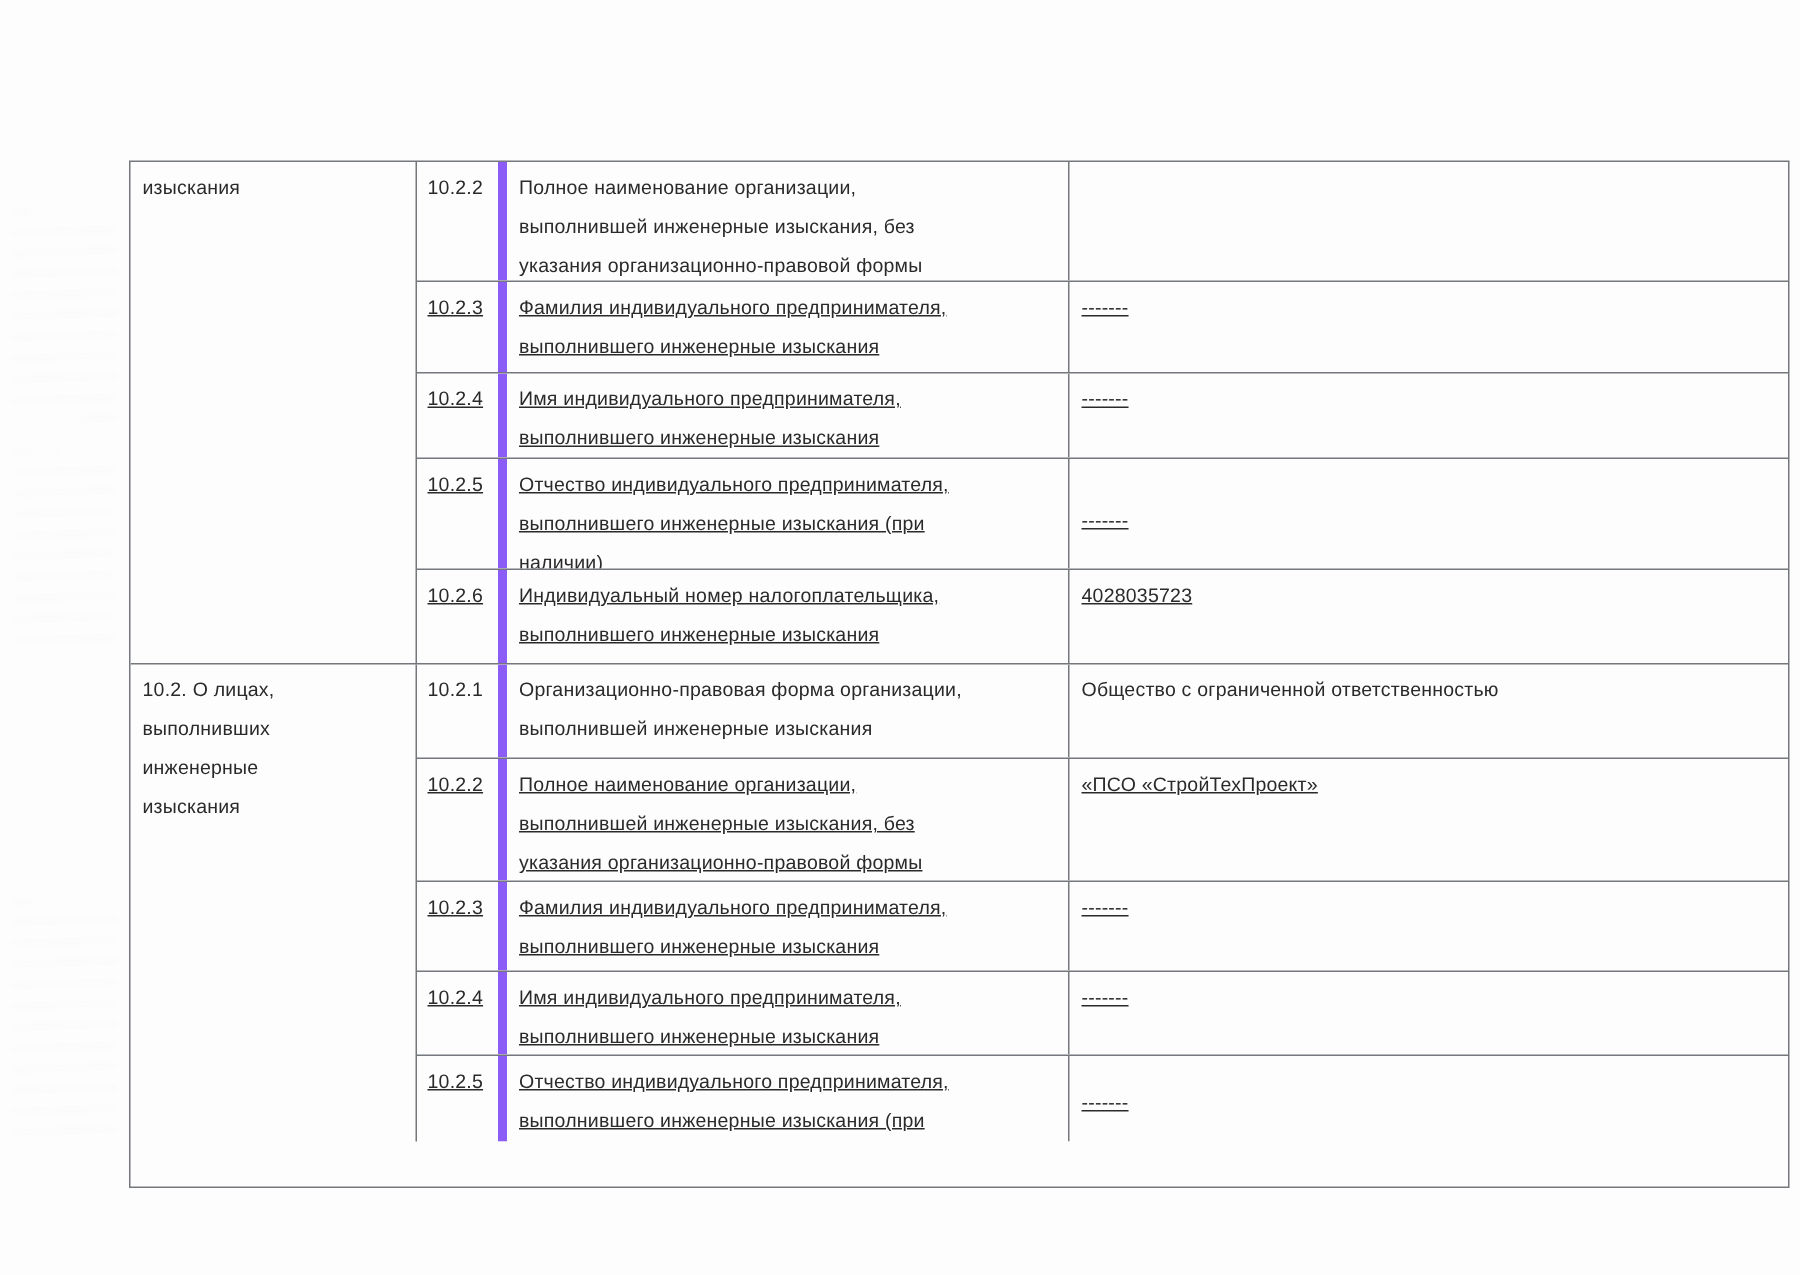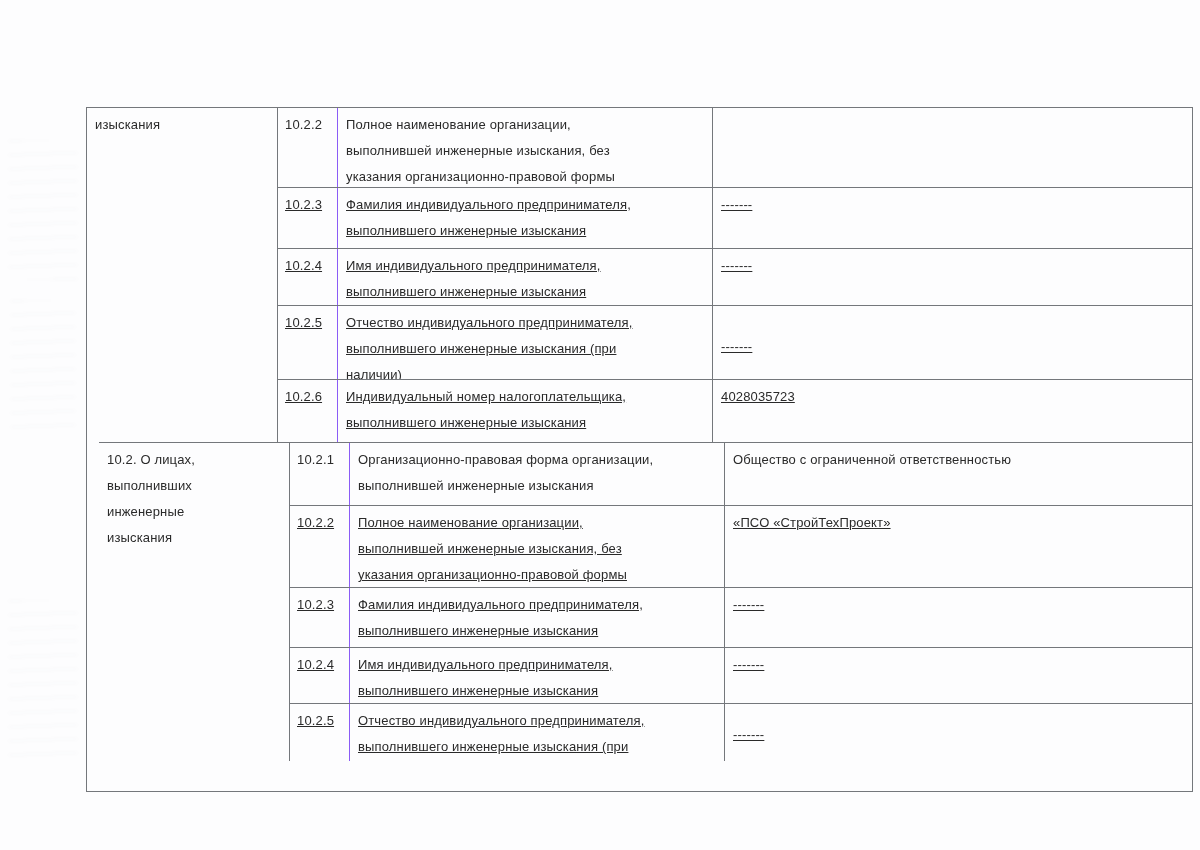--- a/index.html
+++ b/index.html
@@ -40,21 +40,21 @@
     border: 1px solid #74777b;
     display: flex;
     flex-direction: column;
     overflow: hidden;
     font-size: 13px;
     line-height: 26px;
     letter-spacing: 0.15px;
     background: transparent;
   }
   .block { display: flex; flex: none; }
-  .block + .block { border-top: 1px solid #74777b; margin-left: 12px; }
+  .block + .block { border-top: 1px solid #74777b; }
 
   .left-cell {
     width: 191px;
     flex: none;
     border-right: 1px solid #74777b;
     padding: 4px 26px 4px 8px;
   }
   .rows-area {
     flex: 1;
     display: flex;
@@ -70,21 +70,21 @@
   }
   .row {
     display: flex;
     flex: none;
     overflow: hidden;
   }
   .row + .row { border-top: 1px solid #74777b; text-decoration: underline; }
   .num-cell {
     width: 60px;
     flex: none;
-    border-right: 1px solid #8b5cf6;
+    border-right: 6px solid #8b5cf6;
     padding: 4px 2px 2px 7px;
   }
   .label-cell {
     width: 375px;
     flex: none;
     border-right: 1px solid #74777b;
     padding: 4px 6px 2px 8px;
     white-space: pre-line;
   }
   .value-cell {

